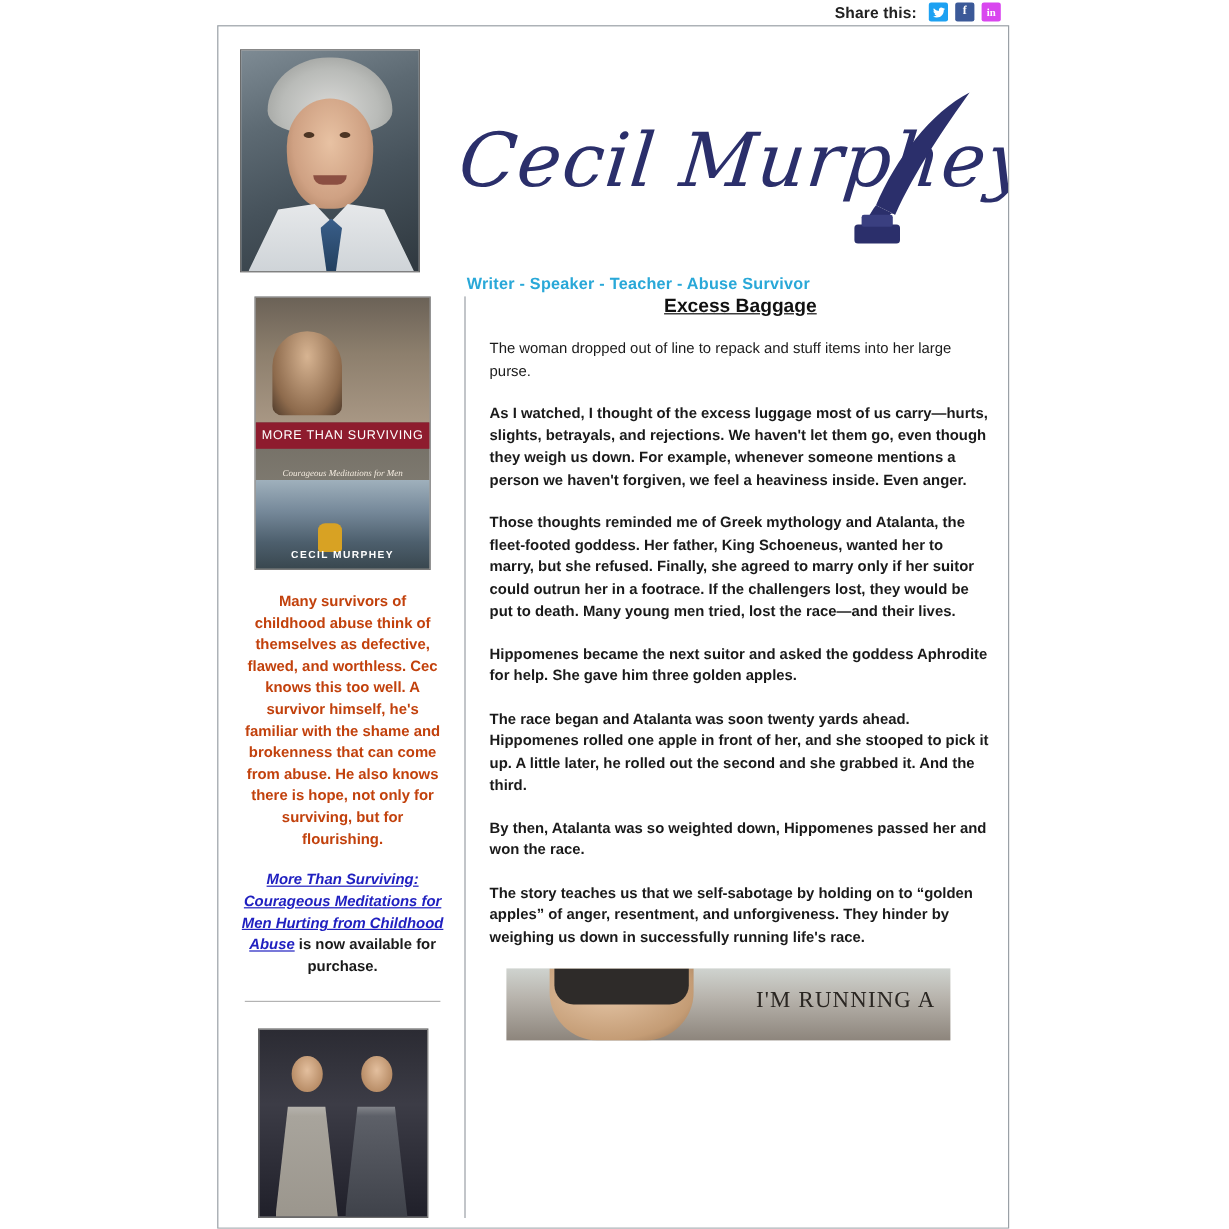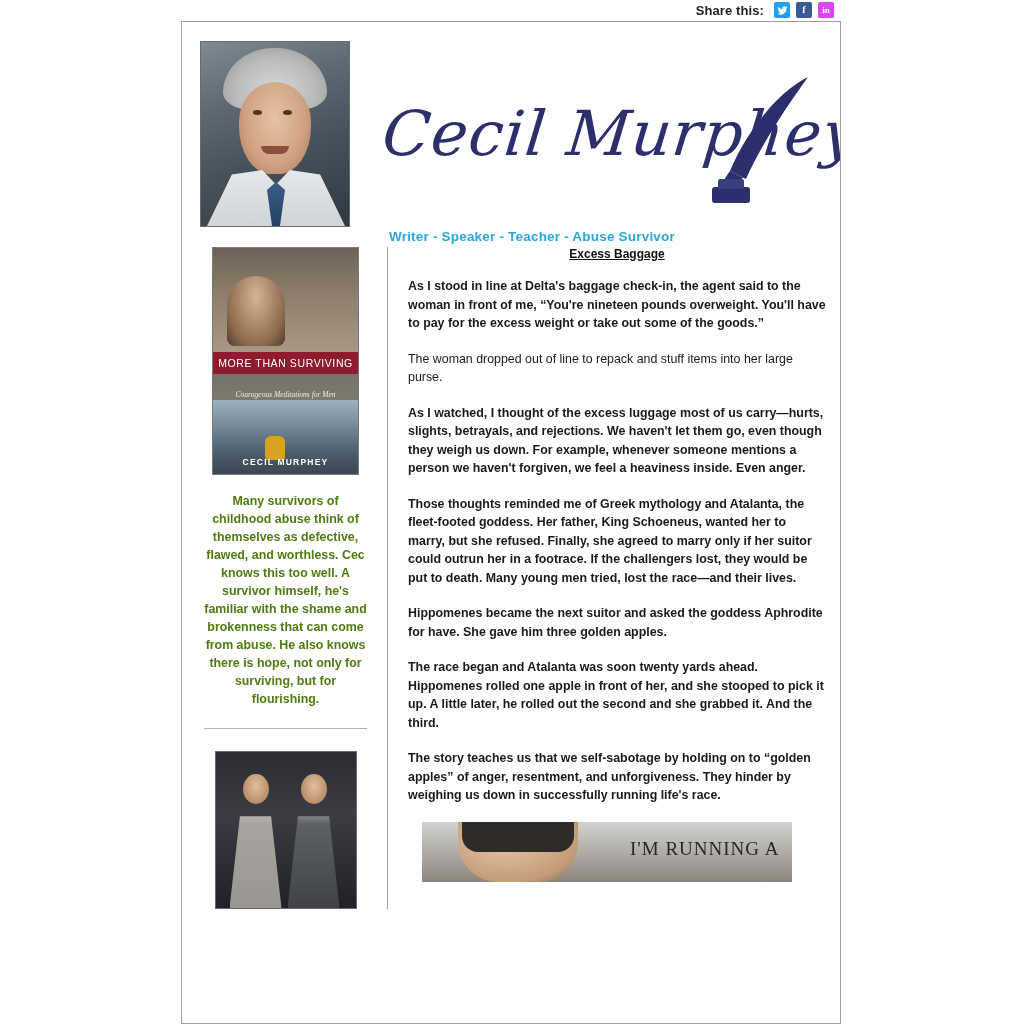--- a/index.html
+++ b/index.html
@@ -230,21 +230,21 @@
     font-size: 8.5px;
     letter-spacing: 1.2px;
     font-weight: bold;
   }
 
   .blurb {
     margin-top: 17px;
     font-size: 12.4px;
     font-weight: bold;
     line-height: 18px;
-    color: #4d7c0f;
+    color: #c2410c;
     padding: 0 4px;
   }
   .book-link {
     margin-top: 16px;
     font-size: 12.4px;
     line-height: 18px;
     font-weight: bold;
     color: #1a1a1a;
     padding: 0 2px;
   }
@@ -282,21 +282,21 @@
     width: 26px; height: 30px;
     border-radius: 50%;
     background: radial-gradient(ellipse at 50% 40%, #e3bf9e 0%, #b98e68 70%, #7d5a3e 100%);
   }
   .photo2 .h1 { left: 27px; bottom: 104px; }
   .photo2 .h2 { left: 85px; bottom: 104px; }
 
   
   .article-title {
     text-align: center;
-    font-size: 12px;
+    font-size: 16px;
     font-weight: bold;
     color: #111;
     text-decoration: underline;
     margin-bottom: 16px;
   }
   .para {
     font-size: 12.4px;
     line-height: 18.5px;
     color: #1a1a1a;
     margin: 0 0 17px 0;
@@ -392,41 +392,44 @@
               <span>MORE THAN SURVIVING</span>
             </div>
           <div class="sub">Courageous Meditations for Men Hurting from Childhood Abuse</div>
           <div class="bottom-photo"></div>
           <div class="climber"></div>
           <div class="author">CECIL MURPHEY</div>
         </div>
 
         <div class="blurb">Many survivors of childhood abuse think of themselves as defective, flawed, and worthless. Cec knows this too well. A survivor himself, he's familiar with the shame and brokenness that can come from abuse. He also knows there is hope, not only for surviving, but for flourishing.</div>
 
+        <div class="book-link">
+          <a href="#">More Than Surviving: Courageous Meditations for Men Hurting from Childhood Abuse</a><span> is now available for purchase.</span>
+        </div>
 
         <hr class="hr">
 
         <div class="photo2">
           <div class="m1"></div>
           <div class="m2"></div>
           <div class="h1"></div>
           <div class="h2"></div>
         </div>
 
       </div>
 
       <div class="col-right">
         <div class="article-title">Excess Baggage</div>
 
-        <p class="para bold">As I stood in line at Delta's baggage check-in, the agent said to the woman in front of me, “You're nineteen pounds overweight. You'll have to pay for the excess weight or take out some of the goods.”</p>
         <p class="para">The woman dropped out of line to repack and stuff items into her large purse.</p>
         <p class="para bold">As I watched, I thought of the excess luggage most of us carry—hurts, slights, betrayals, and rejections. We haven't let them go, even though they weigh us down. For example, whenever someone mentions a person we haven't forgiven, we feel a heaviness inside. Even anger.</p>
         <p class="para bold">Those thoughts reminded me of Greek mythology and Atalanta, the fleet-footed goddess. Her father, King Schoeneus, wanted her to marry, but she refused. Finally, she agreed to marry only if her suitor could outrun her in a footrace. If the challengers lost, they would be put to death. Many young men tried, lost the race—and their lives.</p>
-        <p class="para bold">Hippomenes became the next suitor and asked the goddess Aphrodite for have. She gave him three golden apples.</p>
+        <p class="para bold">Hippomenes became the next suitor and asked the goddess Aphrodite for help. She gave him three golden apples.</p>
         <p class="para bold">The race began and Atalanta was soon twenty yards ahead. Hippomenes rolled one apple in front of her, and she stooped to pick it up. A little later, he rolled out the second and she grabbed it. And the third.</p>
+        <p class="para bold">By then, Atalanta was so weighted down, Hippomenes passed her and won the race.</p>
         <p class="para bold">The story teaches us that we self-sabotage by holding on to “golden apples” of anger, resentment, and unforgiveness. They hinder by weighing us down in successfully running life's race.</p>
 
         <div class="footer-image">
           <div class="leg"></div>
           <div class="shorts"></div>
           <div class="quote">I'M RUNNING A</div>
         </div>
       </div>
 
     </div>

